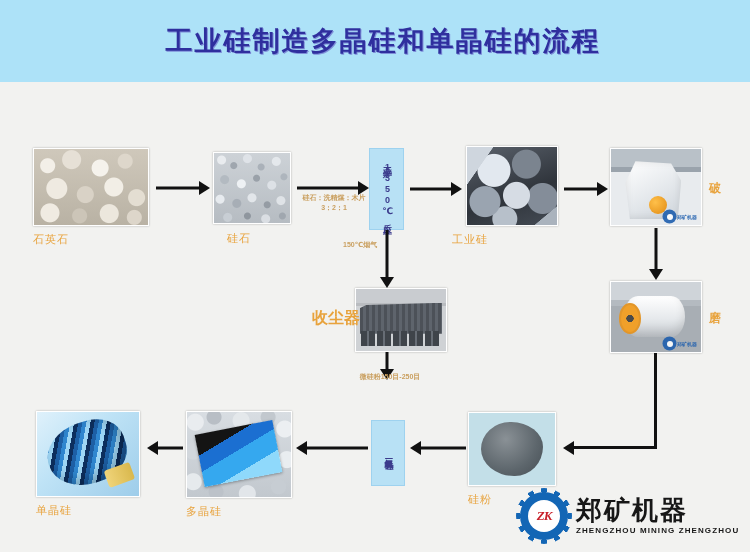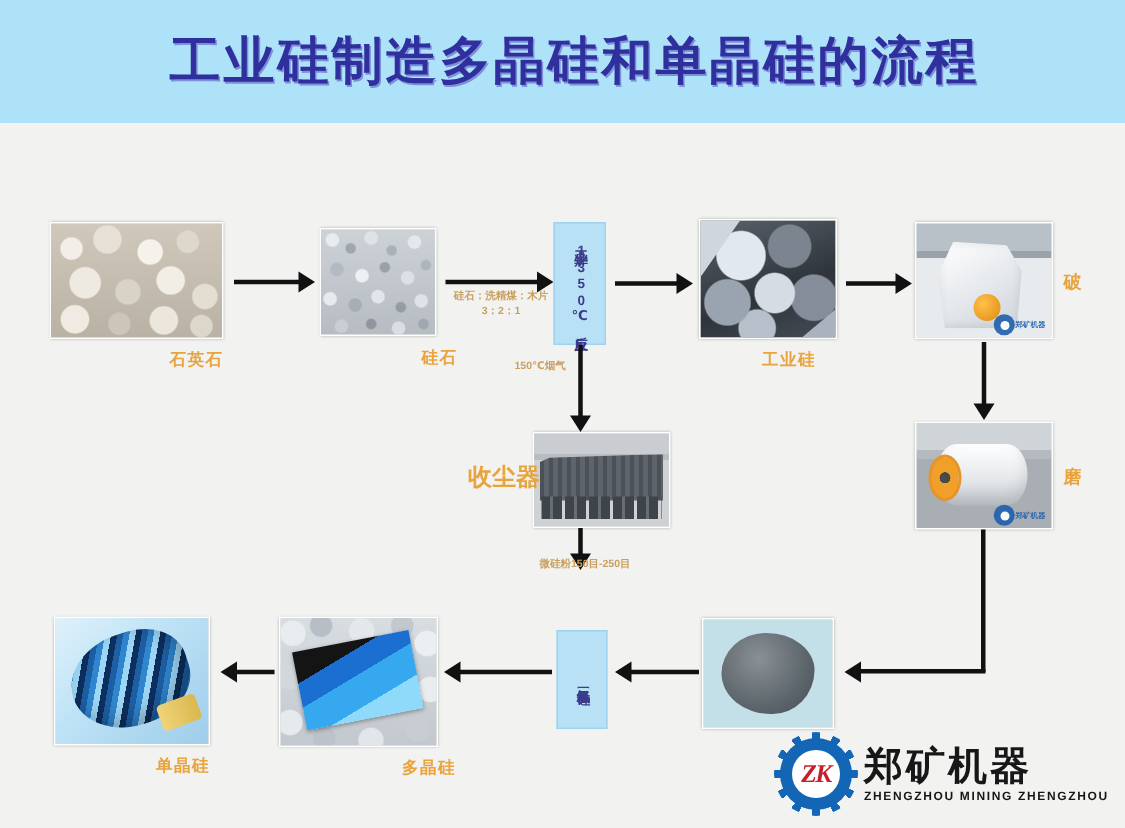--- a/index.html
+++ b/index.html
@@ -16,21 +16,21 @@
   }
 
   
   #header-band {
     position: absolute; left: 0; top: 0;
     width: 750px; height: 82px;
     background: #ade2f8;
     display: flex; align-items: center; justify-content: center;
   }
   #header-title {
-    font-size: 34px;
+    font-size: 27px;
     font-weight: bold;
     color: #2f2f9e;
     letter-spacing: 2px;
     text-shadow: 1px 1px 0 #7f8fd8;
     white-space: nowrap;
     padding-left: 16px;
   }
 
   
   .photo {
@@ -39,22 +39,22 @@
     box-shadow: 0 0 2px rgba(0,0,0,.28);
     overflow: hidden;
     background: #cfcfcf;
   }
   .photo .inner { width: 100%; height: 100%; }
 
   .caption {
     position: absolute;
     color: #e8a33d;
     font-size: 11px;
-    font-weight: bold;
-    text-align: right;
+    font-weight: normal;
+    text-align: left;
     white-space: nowrap;
     letter-spacing: 1px;
   }
   .note {
     position: absolute;
     color: #caa060;
     font-size: 7px;
     font-weight: bold;
     text-align: center;
     white-space: nowrap;
@@ -344,21 +344,21 @@
     border-radius: 50%;
   }
   #logo-gear .hub {
     position: absolute; left: 8px; top: 8px;
     width: 32px; height: 32px; border-radius: 50%;
     background: #ffffff;
     display: flex; align-items: center; justify-content: center;
   }
   #logo-gear .zk {
     font-family: "Liberation Serif", serif;
-    font-size: 17px; font-weight: bold;
+    font-size: 13px; font-weight: bold;
     font-style: italic;
     color: #c8202a;
     letter-spacing: -1px;
   }
   #logo-text { display: flex; flex-direction: column; }
   #logo-cn {
     font-size: 26px; font-weight: bold; color: #171717;
     letter-spacing: 2px; line-height: 1.05;
   }
   #logo-en {
@@ -479,21 +479,21 @@
   </div>
 
   <div class="arrow-h left" style="left:296px; top:440px; width:72px; height:16px;">
     <div class="shaft"></div>
       <div class="head"></div>
   </div>
 
   <div class="photo" style="left:186px; top:411px; width:106px; height:87px;">
     <div class="inner px-polysilicon"></div>
   </div>
-  <div class="caption" style="left:198px; top:504px; width:106px;">多晶硅</div>
+  <div class="caption" style="left:186px; top:504px; width:106px;">多晶硅</div>
 
   <div class="arrow-h left" style="left:147px; top:440px; width:36px; height:16px;">
     <div class="shaft"></div>
       <div class="head"></div>
   </div>
 
   <div class="photo" style="left:36px; top:411px; width:104px; height:86px;">
     <div class="inner px-monosilicon"></div>
   </div>
   <div class="caption" style="left:36px; top:503px; width:104px;">单晶硅</div>

